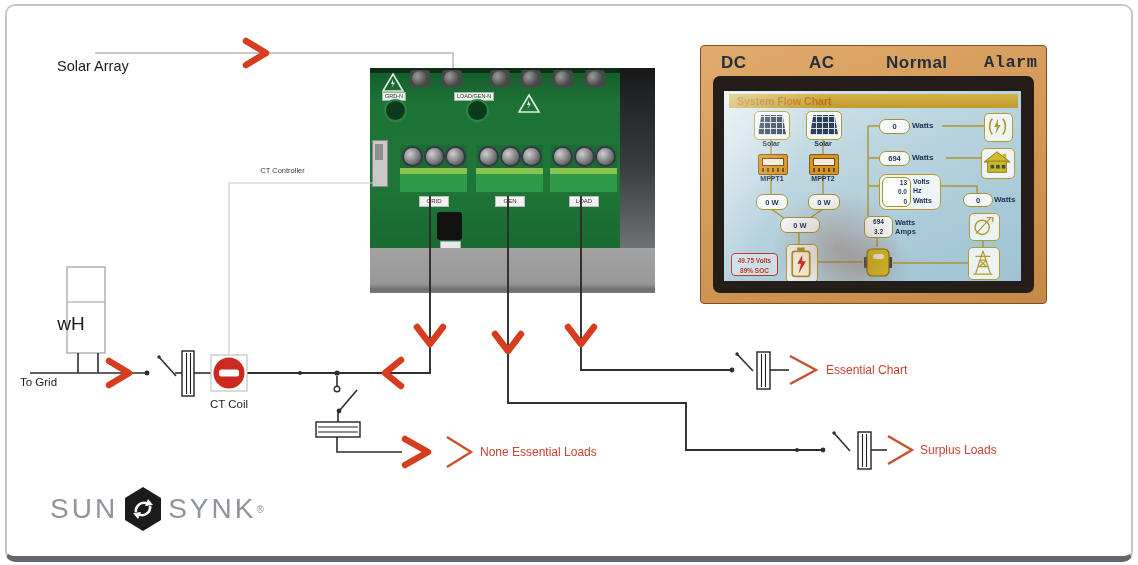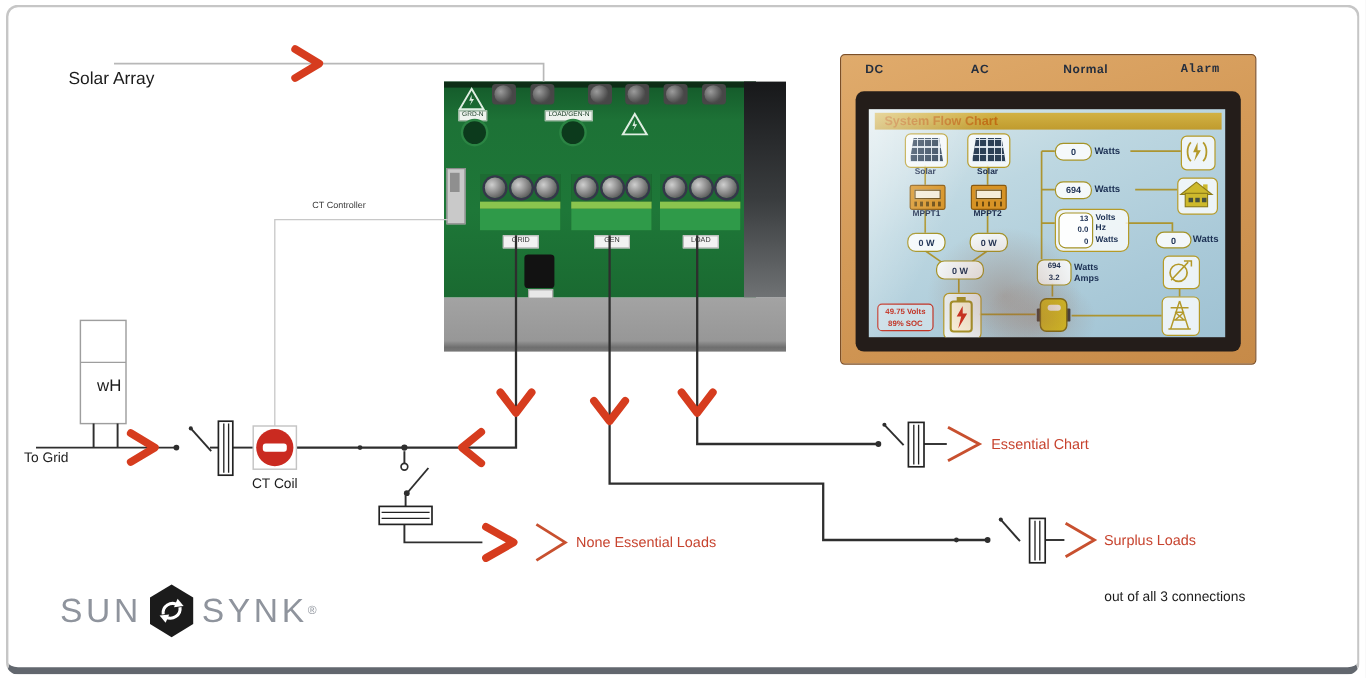--- a/index.html
+++ b/index.html
@@ -39,21 +39,21 @@
           font-size:6px;line-height:9px;text-align:center;color:#333;}
   .rj45{position:absolute;left:67px;top:144px;width:25px;height:28px;background:#121212;border-radius:3px;}
   .rj45-lab{position:absolute;left:70px;top:173px;width:19px;height:7px;background:#e8e8e8;border:0.5px solid #aaa;}
   .lconn{position:absolute;left:2px;top:72px;width:14px;height:45px;background:#c9c9c9;border:1px solid #8b8b8b;}
   .lconn:before{content:"";position:absolute;left:2px;top:3px;width:8px;height:16px;background:#8f8f8f;}
   .wtri{position:absolute;}
   
   .lcd{left:700px;top:45px;width:345px;height:257px;z-index:2;
        background:linear-gradient(160deg,#e0ab6c 0%,#d49a58 45%,#c68a48 100%);
        border:1px solid #7d4f26;border-radius:4px;}
-  .lcd-hdr{position:absolute;top:7px;font-size:10px;font-weight:bold;color:#242e3e;letter-spacing:0.5px;}
+  .lcd-hdr{position:absolute;top:7px;font-size:17px;font-weight:bold;color:#242e3e;letter-spacing:0.5px;}
   .lcd-frame{position:absolute;left:12px;top:30px;width:321px;height:217px;background:#241d1a;border-radius:7px;}
   .lcd-screen{position:absolute;left:11px;top:15px;width:297px;height:190px;overflow:hidden;
               background:linear-gradient(155deg,#dce9ec 0%,#bdd7e1 35%,#a9c9d8 75%,#9fc2d3 100%);}
   .lcd-title{position:absolute;left:5px;top:3px;width:289px;height:14px;
              background:linear-gradient(180deg,#d2b244 0%,#c09b2e 100%);
              color:#bf6d12;font-size:10.5px;font-weight:bold;line-height:14px;padding-left:8px;box-sizing:border-box;}
   .card{position:absolute;background:rgba(255,255,255,0.78);border:1.2px solid #b59b28;border-radius:5px;}
   .pill{position:absolute;background:rgba(255,255,255,0.85);border:1.1px solid #a59427;border-radius:7px;
         color:#1b2f52;font-weight:bold;font-size:7.5px;display:flex;align-items:center;justify-content:center;}
   .unit{position:absolute;color:#1b2f52;font-weight:bold;font-size:8px;white-space:nowrap;}
@@ -363,27 +363,26 @@
     <g stroke="#c8502f" stroke-width="2.4" fill="none">
       <path d="M447,437 L471,452 L447,467"></path>
       <path d="M790,356 L816,370 L790,384"></path>
       <path d="M888,436 L912,450 L888,464"></path>
     </g>
   </svg>
 
   <div class="abs lbl txt-layer" style="left:57px;top:58px;font-size:14.5px;">Solar Array</div>
   <div class="abs lbl txt-layer" style="left:240px;top:166px;width:85px;text-align:center;font-size:7.5px;color:#3a3a3a;">CT Controller</div>
   <div class="abs lbl txt-layer" style="left:20px;top:376px;font-size:11.5px;">To Grid</div>
-  <div class="abs lbl txt-layer" style="left:72px;top:313px;width:38px;text-align:center;font-size:14px;">wH</div>
+  <div class="abs lbl txt-layer" style="left:52px;top:313px;width:38px;text-align:center;font-size:19px;">wH</div>
   <div class="abs lbl txt-layer" style="left:189px;top:398px;width:80px;text-align:center;font-size:11.5px;">CT Coil</div>
   <div class="abs red-lbl txt-layer" style="left:480px;top:445px;">None Essential Loads</div>
   <div class="abs red-lbl txt-layer" style="left:826px;top:363px;">Essential Chart</div>
   <div class="abs red-lbl txt-layer" style="left:920px;top:443px;">Surplus Loads</div>
   <div class="abs footer txt-layer">
-    <div>out of all 3 connections</div>
   </div>
 
   <div class="abs logo txt-layer">
     <span>SUN</span>
     <svg width="42" height="46" viewBox="0 0 40 46" style="margin:0 4px;">
       <polygon points="20,1 38,12 38,34 20,45 2,34 2,12" fill="#1b1b1b"></polygon>
       <path d="M13,26 a8,8 0 0 1 12,-8" fill="none" stroke="#ffffff" stroke-width="2.6"></path>
       <polygon points="25,13 30,19 22,20" fill="#ffffff"></polygon>
       <path d="M27,20 a8,8 0 0 1 -12,8" fill="none" stroke="#ffffff" stroke-width="2.6"></path>
       <polygon points="15,33 10,27 18,26" fill="#ffffff"></polygon>

